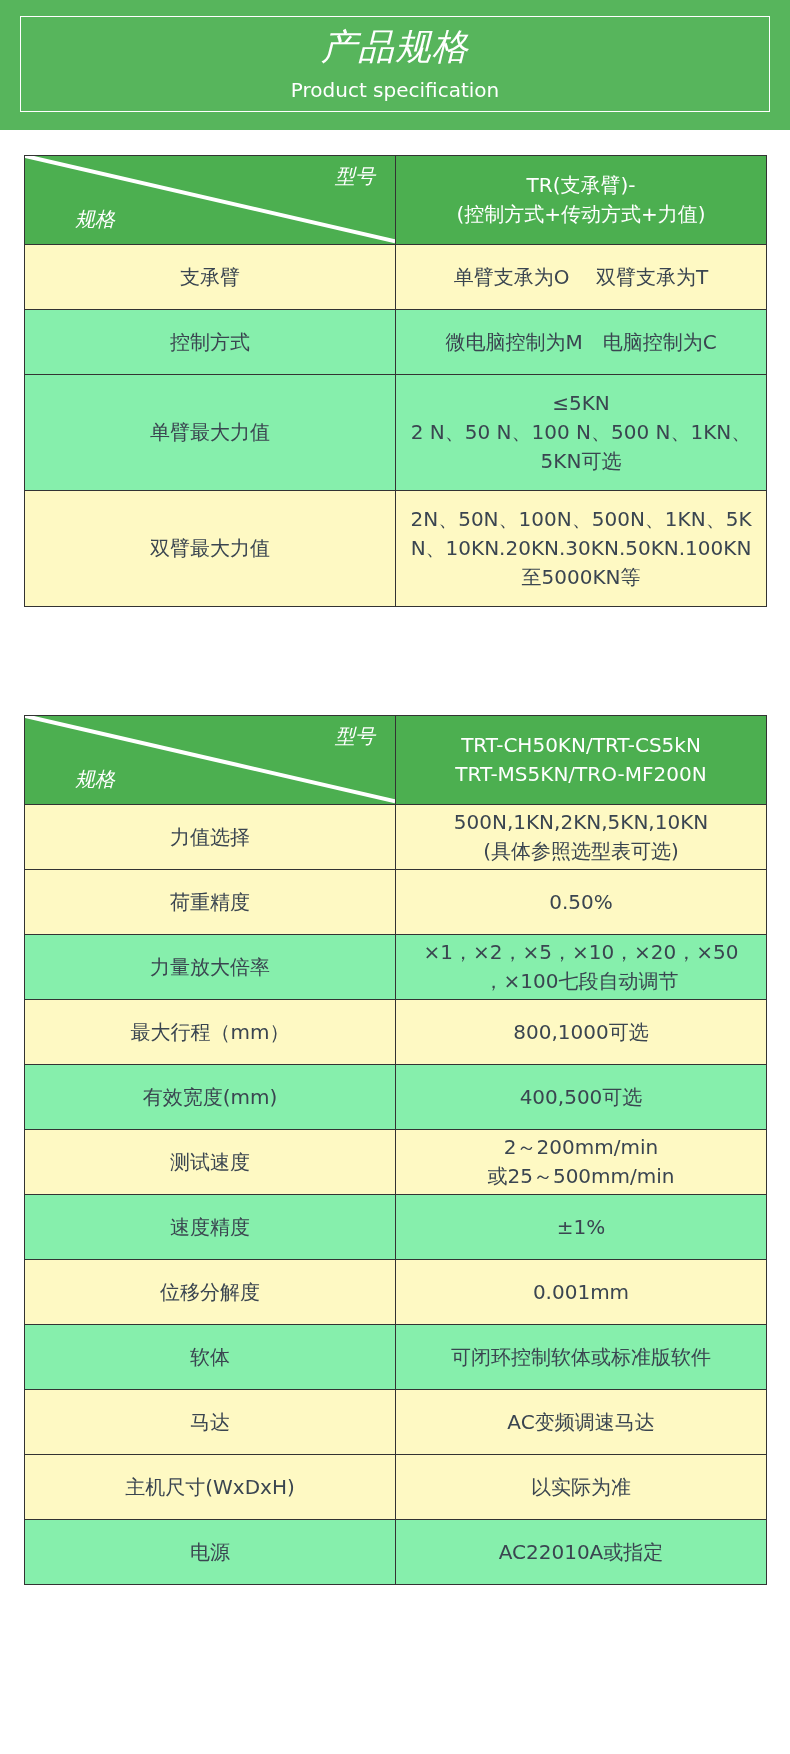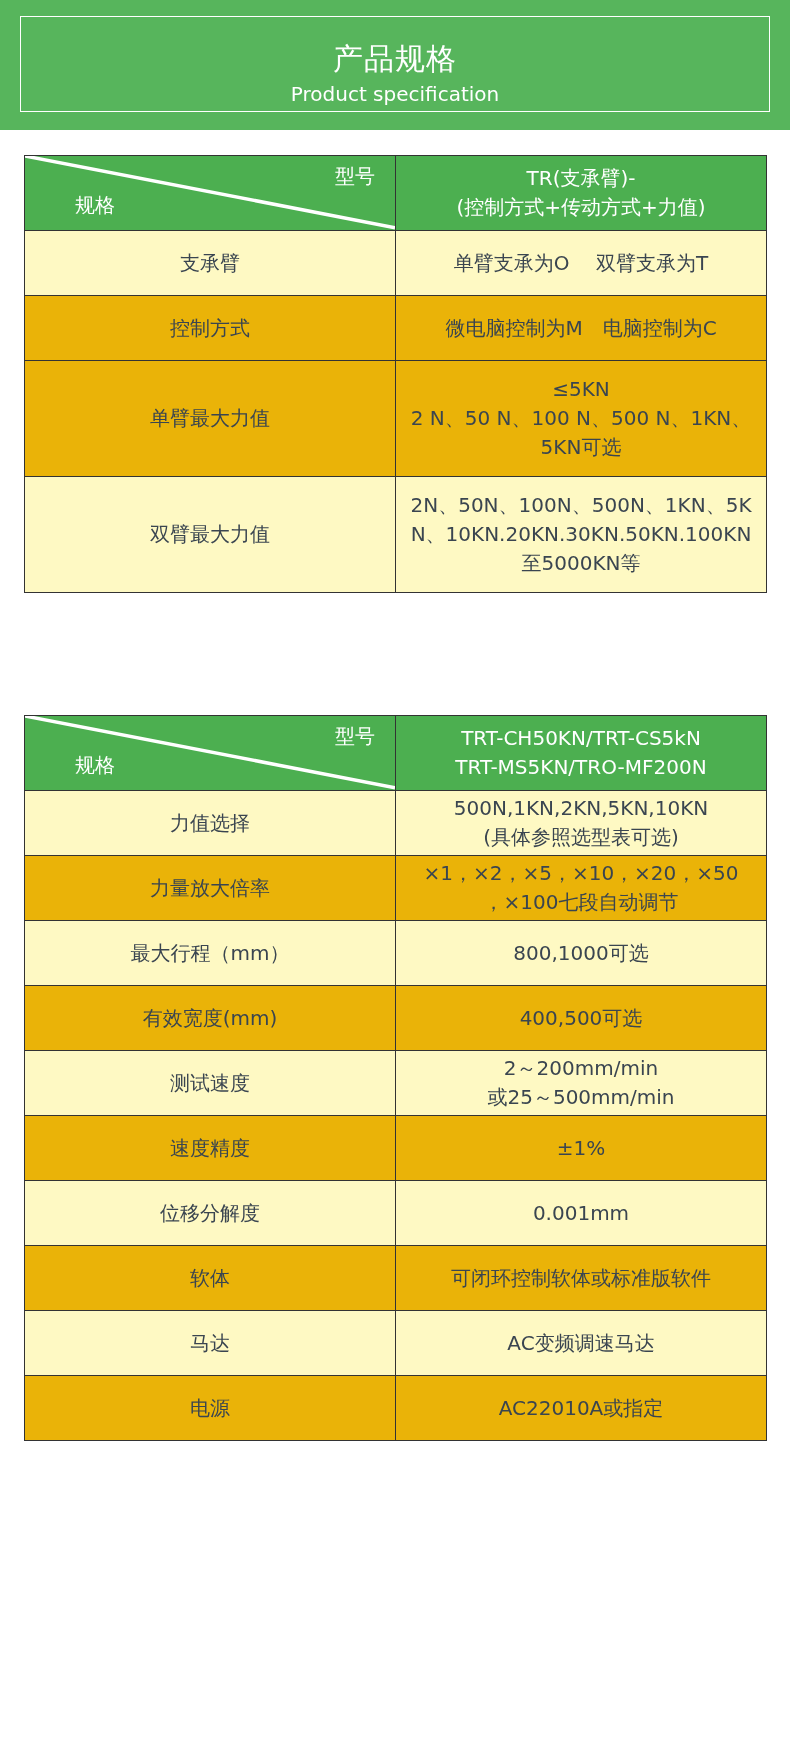--- a/index.html
+++ b/index.html
@@ -1,31 +1,31 @@
 <!DOCTYPE html>
 <html><head>
 <meta charset="utf-8">
 <style>
   html, body { margin:0; padding:0; }
   body { width:790px; height:1754px; background:#ffffff; font-family:"DejaVu Sans","Liberation Sans",sans-serif; color:#3a4550; position:relative; overflow:hidden; }
   .banner { position:absolute; left:0; top:0; width:790px; height:130px; background:#57b55c; }
   .banner-frame { position:absolute; left:20px; top:16px; width:750px; height:96px; border:1.5px solid #ffffff; box-sizing:border-box; text-align:center; color:#fff; }
-  .banner-title { margin-top:22px; font-size:30px; line-height:40px; letter-spacing:1px; }
-  .banner-sub { font-size:20px; line-height:26px; margin-top:2px; }
+  .banner-title { margin-top:10px; font-size:36px; line-height:40px; letter-spacing:1px;font-style:italic; }
+  .banner-sub { font-size:20px; line-height:26px; margin-top:10px; }
   table.spec { position:absolute; left:24px; width:742px; border-collapse:collapse; table-layout:fixed; }
   table.spec td { border:1.5px solid #333; text-align:center; vertical-align:middle; font-size:20px; line-height:29px; padding:0 2px; }
   table.spec col.c1 { width:371px; }
   table.spec col.c2 { width:371px; }
   tr.head td { background:#4caf50; color:#fff; height:64px; }
-  tr.head td.diag { position:relative; padding:5px; }
+  tr.head td.diag { position:relative; padding:12px;font-style:italic; }
   .diag svg { position:absolute; left:0; top:0; width:100%; height:100%; }
   .diag .lbl-model { position:absolute; right:20px; top:6px; font-size:20px; }
   .diag .lbl-spec { position:absolute; left:50px; bottom:10px; font-size:20px; }
   tr.row td { height:64px; background:#fef9c3; }
-  tr.row.alt td { background:#eab308; }
+  tr.row.alt td { background:#86efac; }
   tr.row.tall td { height:115px; }
   #t1 { top:155px; }
   #t2 { top:715px; }
 </style>
 </head>
 <body>
 
 <div class="banner">
   <div class="banner-frame">
     <div class="banner-title">产品规格</div>
@@ -98,20 +98,24 @@
       <div>TRT-MS5KN/TRO-MF200N</div>
     </td>
   </tr>
   <tr class="row">
     <td>力值选择</td>
     <td>
       <div>500N,1KN,2KN,5KN,10KN</div>
       <div>(具体参照选型表可选)</div>
     </td>
   </tr>
+  <tr class="row">
+    <td>荷重精度</td>
+    <td>0.50%</td>
+  </tr>
   <tr class="row alt">
     <td>力量放大倍率</td>
     <td>
       <div>×1，×2，×5，×10，×20，×50</div>
       <div>，×100七段自动调节</div>
     </td>
   </tr>
   <tr class="row">
     <td>最大行程（mm）</td>
     <td>800,1000可选</td>
@@ -136,18 +140,22 @@
     <td>0.001mm</td>
   </tr>
   <tr class="row alt">
     <td>软体</td>
     <td>可闭环控制软体或标准版软件</td>
   </tr>
   <tr class="row">
     <td>马达</td>
     <td>AC变频调速马达</td>
   </tr>
+  <tr class="row">
+    <td>主机尺寸(WxDxH)</td>
+    <td>以实际为准</td>
+  </tr>
   <tr class="row alt">
     <td>电源</td>
     <td>AC22010A或指定</td>
   </tr>
 </tbody>
   </table>
 
 </body></html>

